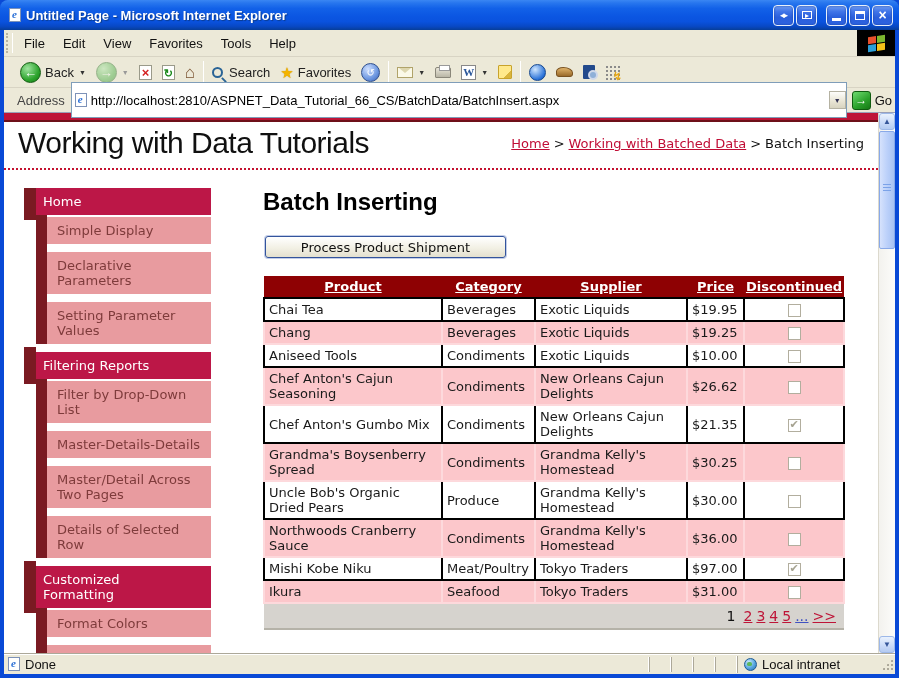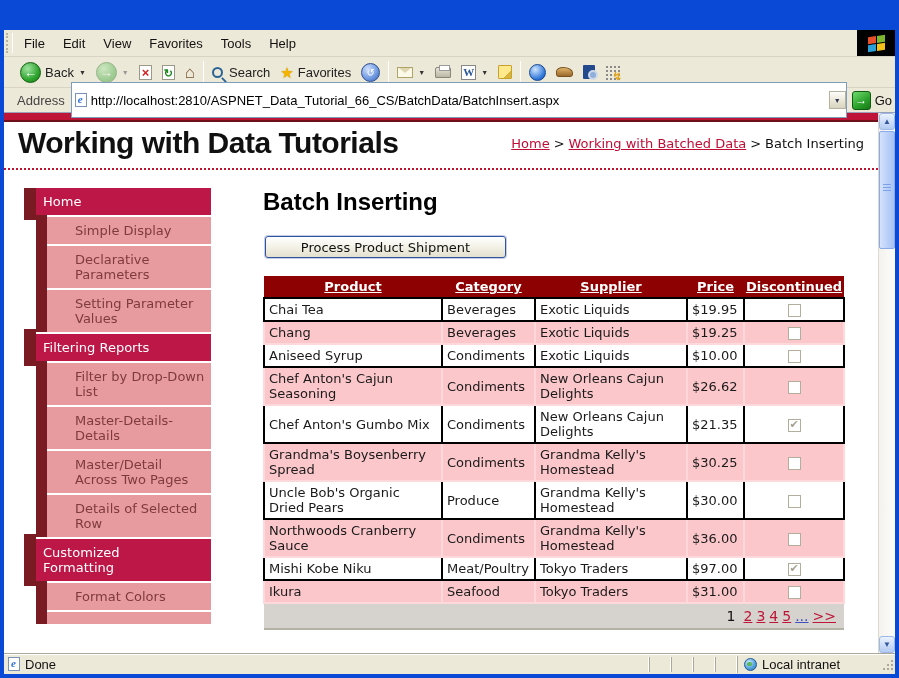--- a/index.html
+++ b/index.html
@@ -79,35 +79,35 @@
   .go-label{font-size:13px;color:#111;}
 
   .iepage{width:12px;height:14px;background:#fff;border:1px solid #7d92b8;position:relative;display:inline-block;flex:none;}
   .iepage::after{content:"e";position:absolute;left:2px;top:-1px;font:italic bold 11px "Liberation Serif",serif;color:#2a6fd6;}
 
   
   .content{flex:1;background:#fff;display:flex;overflow:hidden;}
   .pagearea{flex:1;overflow:hidden;display:flex;flex-direction:column;font-family:"DejaVu Sans",sans-serif;}
   .topbar{height:9px;background:#BE1437;border-bottom:2px solid #6d1019;flex:none;}
   .site-header{display:flex;justify-content:space-between;align-items:center;padding:4px 14px 8px 14px;border-bottom:2px dotted #c41230;flex:none;}
-  .site-title{font-family:"Liberation Sans",sans-serif;font-size:30px;font-weight:700;letter-spacing:-.5px;color:#101010;}
+  .site-title{font-family:"Liberation Sans",sans-serif;font-size:30px;font-weight:400;letter-spacing:-.5px;color:#101010;}
   .breadcrumb{font-size:13px;font-weight:normal;color:#111;white-space:nowrap;}
   .breadcrumb a{color:#C00D35;text-decoration:underline;cursor:pointer;}
   .crumb-sep{margin:0 4px;}
   .pagebody{flex:1;display:flex;padding-top:18px;overflow:hidden;}
 
   
   .nav{margin-left:20px;width:187px;flex:none;font-size:13px;}
   .nav-group{position:relative;}
   .nav-top{position:relative;margin-left:12px;margin-bottom:2px;background:#BC1747;color:#fff;padding:6px 30px 6px 7px;cursor:pointer;}
   .nav-top::before{content:"";position:absolute;left:-12px;top:-5px;bottom:-5px;width:12px;background:#7A1A22;}
   .nav-group:first-child .nav-top::before{top:0;}
   .nav-sub{margin-left:23px;position:relative;}
   .nav-sub::before{content:"";position:absolute;left:-11px;top:-2px;bottom:0;width:11px;background:#7A1A22;}
-  .nav-sub-item{background:#E89B9F;color:#7E3B3B;padding:6px 6px 6px 28px;margin-bottom:2px;cursor:pointer;}
+  .nav-sub-item{background:#E89B9F;color:#7E3B3B;padding:6px 6px 6px 10px;margin-bottom:8px;cursor:pointer;}
   .nav-stub{height:7px;background:#E89B9F;}
 
   
   .main{margin-left:52px;width:584px;}
   .main h1{font-family:"Liberation Sans",sans-serif;font-size:24px;font-weight:bold;color:#000;margin:0;}
   .process-btn{display:block;margin:20px 0 0 2px;width:241px;height:22px;text-align:center;font-family:"DejaVu Sans",sans-serif;font-size:13px;color:#111;
     background:linear-gradient(#ffffff,#f2f0e4 55%,#e3e0cf);border:1px solid #33549c;border-radius:3px;box-shadow:0 0 0 1px #c2cde8;cursor:pointer;}
   .grid{margin-top:18px;border-collapse:collapse;table-layout:fixed;width:580px;font-size:13px;}
   .grid col.c-prod{width:178px;} .grid col.c-cat{width:93px;} .grid col.c-sup{width:152px;} .grid col.c-price{width:57px;} .grid col.c-disc{width:100px;}
   .grid th{background:#8E0103;color:#fff;padding:3px 1px;font-weight:bold;text-align:center;}
@@ -140,20 +140,39 @@
   .st-zone{width:140px;height:17px;border-left:1px solid #aca899;box-shadow:-1px 0 0 #fff;display:flex;align-items:center;gap:5px;padding-left:6px;}
   .globe{width:13px;height:13px;border-radius:50%;background:radial-gradient(circle at 35% 30%,#cfeaff,#58a7e0 55%,#2a6fb0);border:1px solid #1e5a94;position:relative;}
   .globe::after{content:"";position:absolute;left:2px;top:3px;width:5px;height:4px;background:#5cb85c;border-radius:40%;}
   .resize-grip{width:13px;height:13px;margin:0 1px 0 4px;background-image:radial-gradient(#aca899 1.2px,transparent 1.4px);background-size:4px 4px;background-position:bottom right;clip-path:polygon(100% 0,100% 100%,0 100%);}
 </style>
 </head>
 <body>
 
 <div id="win">
 
+  <div class="titlebar">
+    <span class="iepage"></span>
+    <span class="title-text">Untitled Page - Microsoft Internet Explorer</span>
+    <span class="tb-btns">
+      <span class="tbtn">
+          <span class="pair-arrows">◂▸</span>
+        </span>
+      <span class="tbtn">
+          <span class="winarrow-glyph"></span>
+        </span>
+      <span class="tbtn gap">
+          <span class="min-glyph"></span>
+        </span>
+      <span class="tbtn">
+          <span class="max-glyph"></span>
+        </span>
+      <span class="tbtn close">×</span>
+    </span>
+  </div>
 
   <div class="inner">
 
     <div class="menubar">
       <span class="grip"></span>
       <span class="menu-item">File</span>
       <span class="menu-item">Edit</span>
       <span class="menu-item">View</span>
       <span class="menu-item">Favorites</span>
       <span class="menu-item">Tools</span>
@@ -314,21 +333,21 @@
                 <td class="disc"><span class="checkbox"></span></td>
               </tr>
               <tr class="alt">
                 <td>Chang</td>
                 <td class="cat">Beverages</td>
                 <td>Exotic Liquids</td>
                 <td class="price">$19.25</td>
                 <td class="disc"><span class="checkbox"></span></td>
               </tr>
               <tr>
-                <td>Aniseed Syrup</td>
+                <td>Aniseed Tools</td>
                 <td class="cat">Condiments</td>
                 <td>Exotic Liquids</td>
                 <td class="price">$10.00</td>
                 <td class="disc"><span class="checkbox"></span></td>
               </tr>
               <tr class="alt">
                 <td>Chef Anton's Cajun Seasoning</td>
                 <td class="cat">Condiments</td>
                 <td>New Orleans Cajun Delights</td>
                 <td class="price">$26.62</td>

